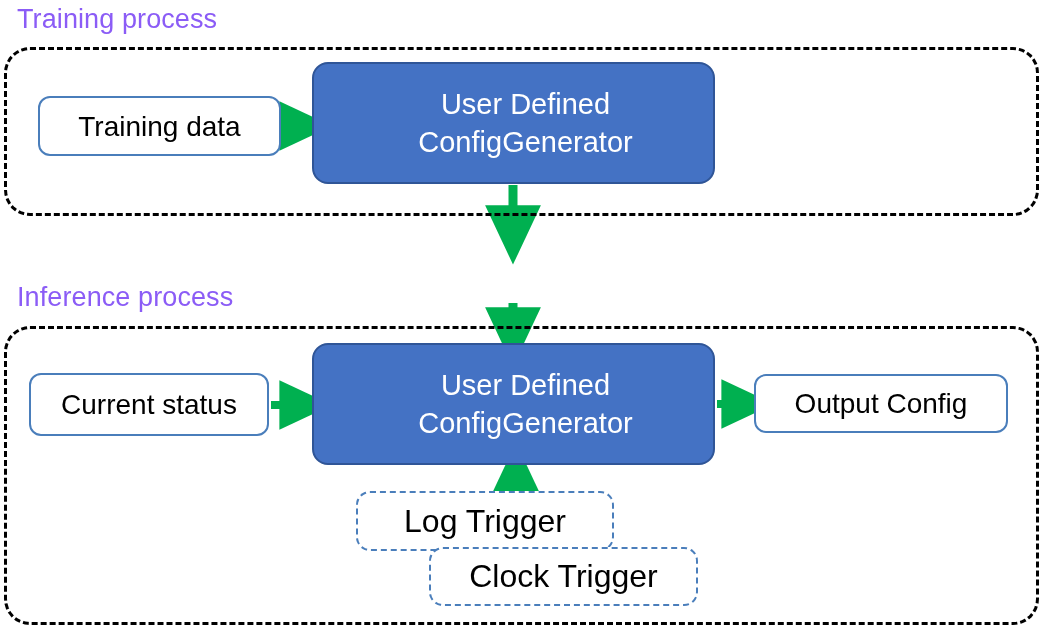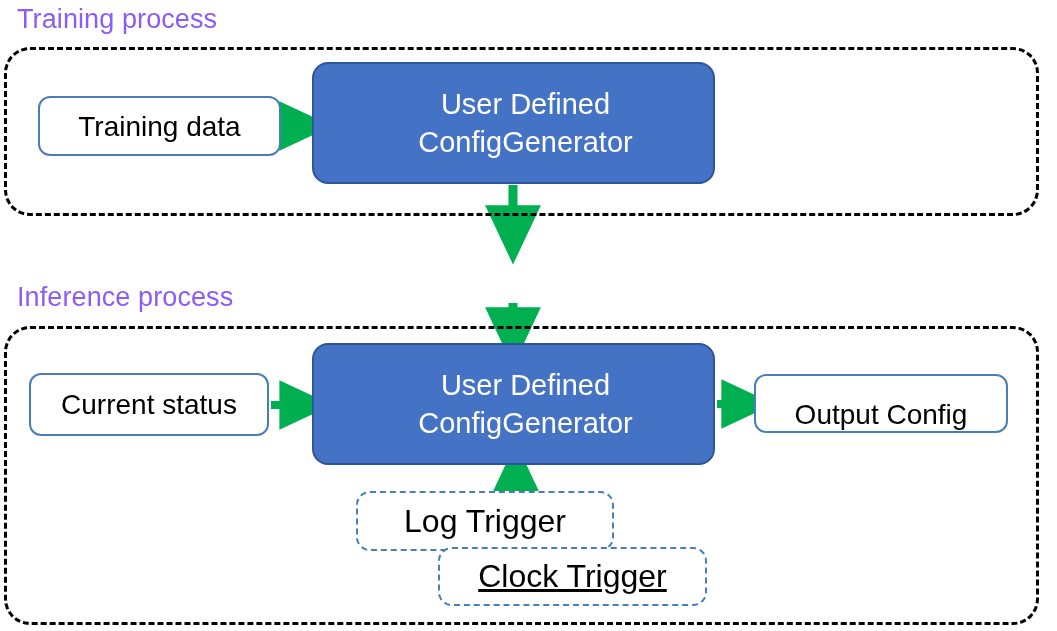--- a/index.html
+++ b/index.html
@@ -89,23 +89,23 @@
     font-size: 32px;
     line-height: 33px;
     border-radius: 14px;
   }
 
   #node-training-data   { left: 38px;  top: 96px;  width: 243px; height: 60px; }
   #node-generator-train { left: 312px; top: 62px;  width: 403px; height: 122px; }
   #node-checkpoint      { left: 395px; top: 241px; width: 238px; height: 61px; }
   #node-current-status  { left: 29px;  top: 373px; width: 240px; height: 63px; }
   #node-generator-infer { left: 312px; top: 343px; width: 403px; height: 122px; }
-  #node-output-config   { left: 754px; top: 374px; width: 254px; height: 59px; align-items: flex-end; }
+  #node-output-config   { left: 754px; top: 374px; width: 254px; height: 59px; }
   #node-log-trigger     { left: 356px; top: 491px; width: 258px; height: 60px; z-index: 3; }
-  #node-clock-trigger   { left: 438px; top: 547px; width: 269px; height: 59px; z-index: 4; text-decoration: underline; }
+  #node-clock-trigger   { left: 429px; top: 547px; width: 269px; height: 59px; z-index: 4; }
 </style>
 </head>
 <body>
 
 <div id="canvas">
 
   <svg class="layer" viewBox="0 0 1057 631" xmlns="http://www.w3.org/2000/svg">
     <defs>
       <marker id="ah-right" markerWidth="7" markerHeight="7" refX="3.2" refY="3.5" orient="auto" markerUnits="strokeWidth">
         <path d="M0,0.4 L6.6,3.5 L0,6.6 Z" fill="#00B050"></path>

